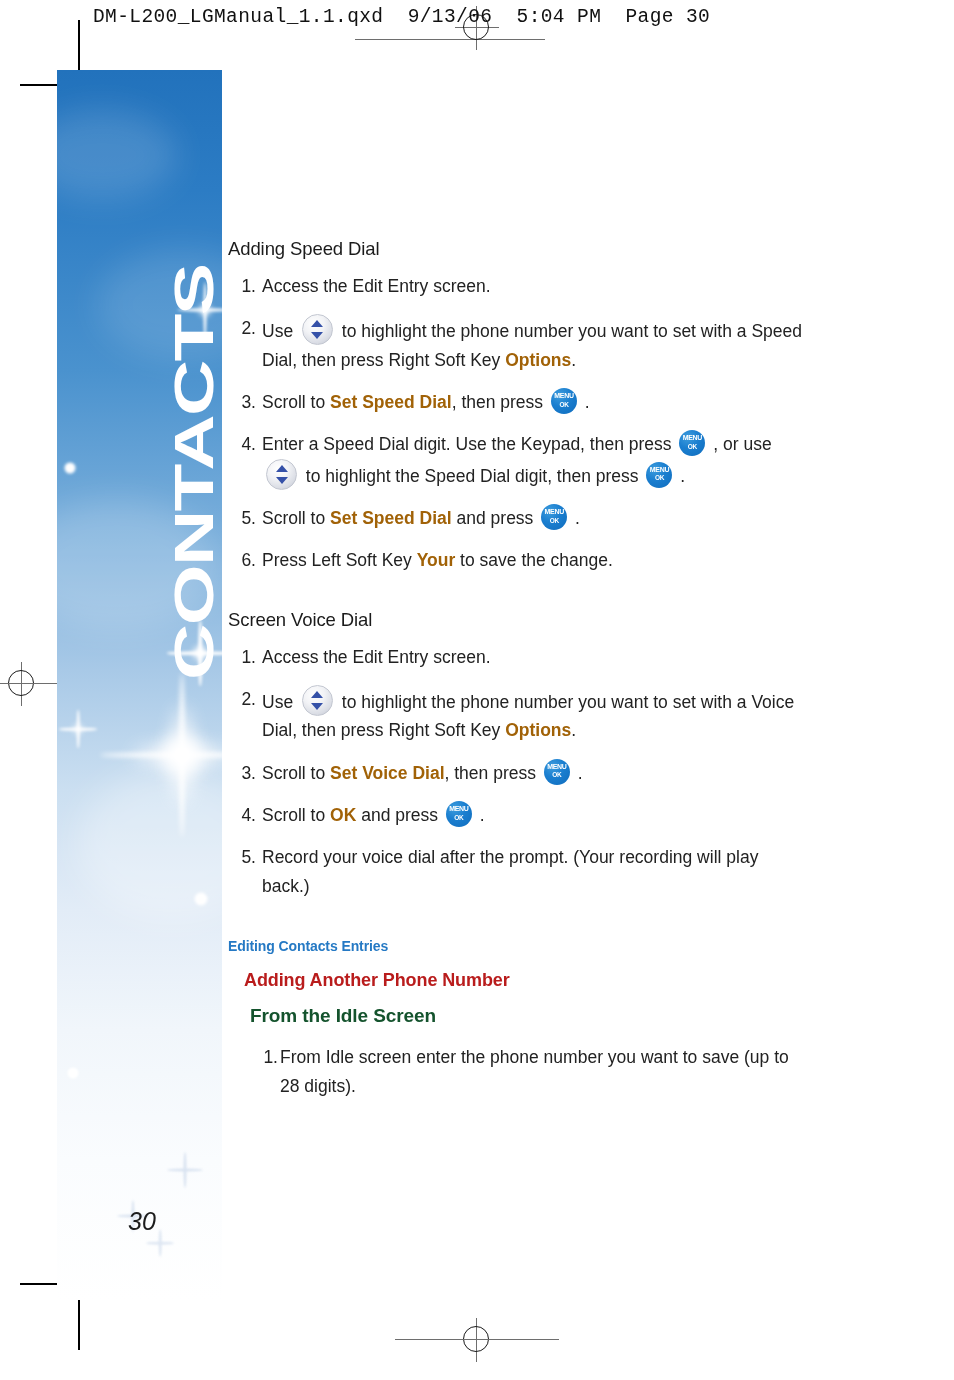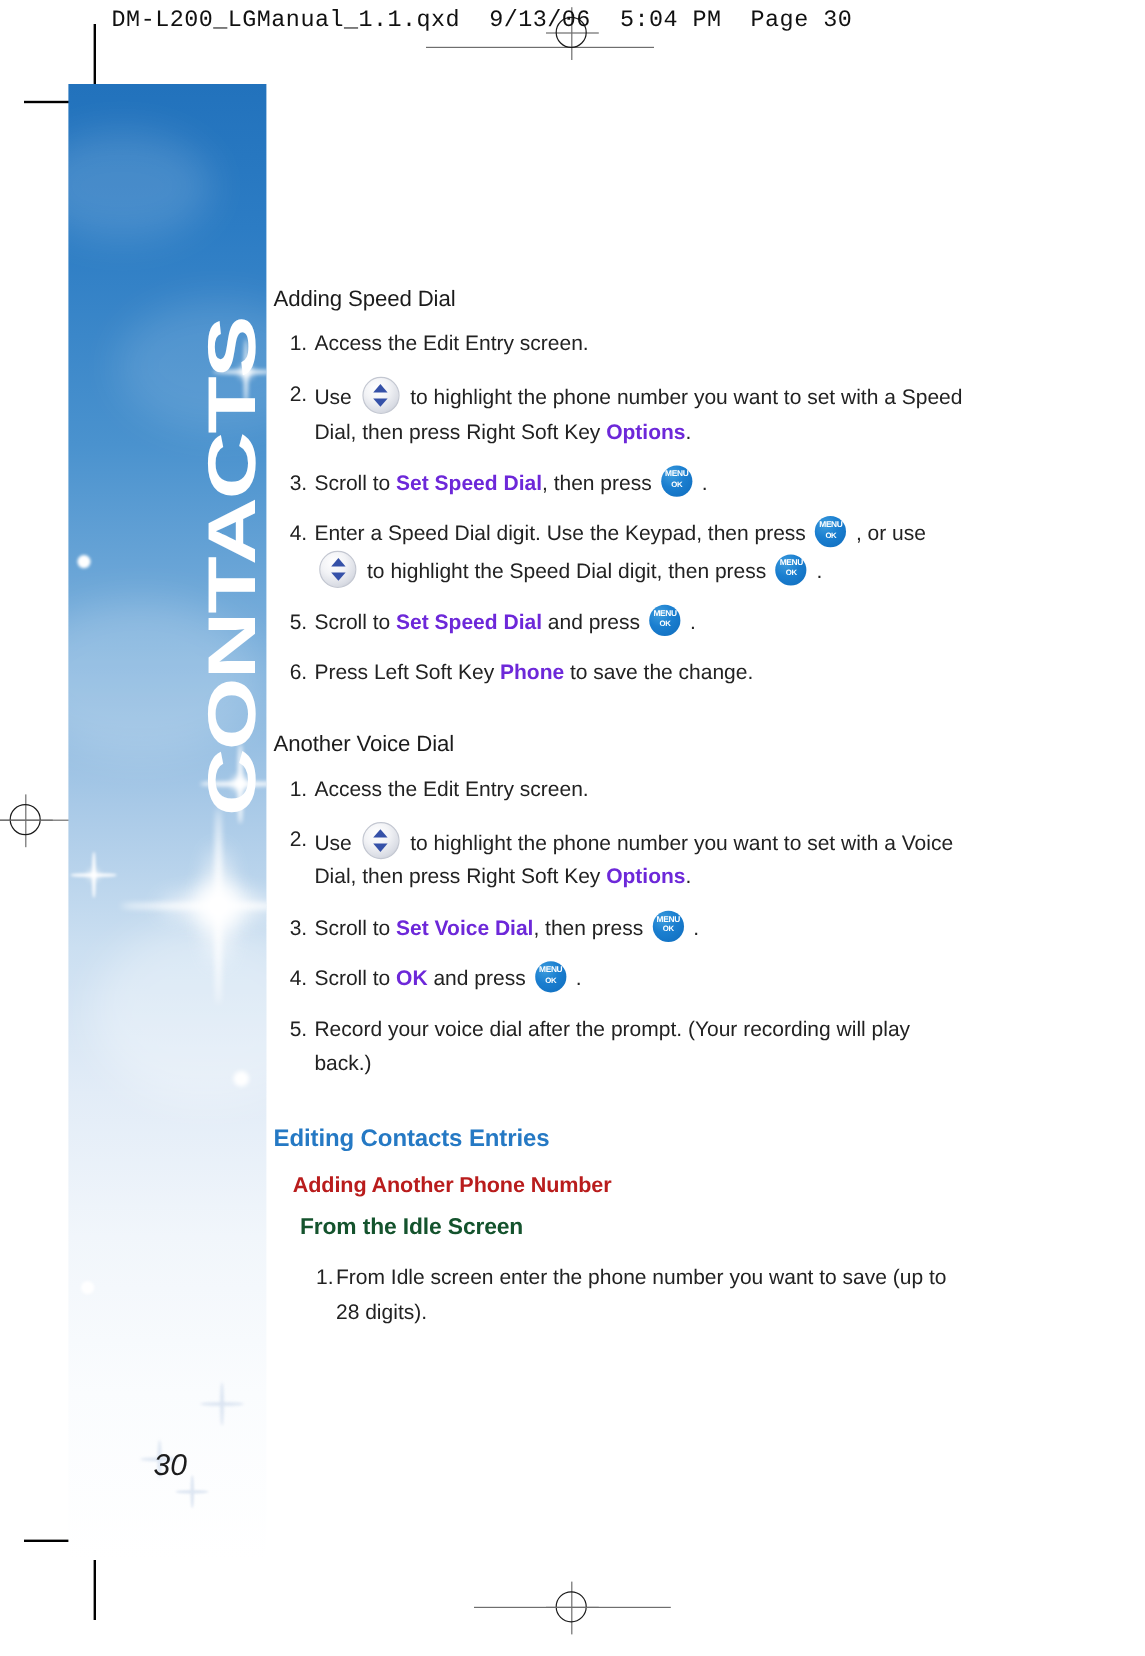--- a/index.html
+++ b/index.html
@@ -156,21 +156,21 @@
   .h-section {
     font-size: 18.5px;
     font-weight: normal;
     color: #1b1b1b;
     letter-spacing: -0.1px;
     margin: 0 0 12px 0;
   }
   .h-section.spaced-top { margin-top: 34px; }
 
   .h-blue {
-    font-size: 20px;
+    font-size: 14px;
     font-weight: bold;
     color: #2579c4;
     letter-spacing: -0.1px;
     margin: 38px 0 16px 0;
   }
   .h-sub {
     font-size: 18px;
     font-weight: bold;
     color: #b91c1c;
     letter-spacing: -0.1px;
@@ -203,21 +203,21 @@
     top: 0;
     width: 28px;
     text-align: right;
     color: #222222;
   }
   ol.steps.indent-more { margin-left: 22px; }
   ol.steps.indent-more li { padding-left: 30px; }
 
   b.term {
     font-weight: bold;
-    color: #6d28d9;
+    color: #a16207;
   }
 
   
   .key-menu {
     display: inline-block;
     vertical-align: -6px;
     width: 26px;
     height: 26px;
     border-radius: 50%;
     background: radial-gradient(circle at 34% 28%, #3e9ddd 0%, #1b7fd0 42%, #0f6cbd 100%);
@@ -378,24 +378,24 @@
 
   <div id="content">
 
     <h2 class="h-section">Adding Speed Dial</h2>
     <ol class="steps">
         <li><span class="num">1.</span>Access the Edit Entry screen.</li>
         <li><span class="num">2.</span>Use <span class="key-nav"><span class="tri-up"></span><span class="tri-dn"></span></span> to highlight the phone number you want to set with a Speed Dial,  then press Right Soft Key <b class="term">Options</b>.</li>
         <li><span class="num">3.</span>Scroll to <b class="term">Set Speed Dial</b>, then press <span class="key-menu"><span class="t1">MENU</span><span class="t2">OK</span></span> .</li>
         <li><span class="num">4.</span>Enter a Speed Dial digit. Use the Keypad, then press <span class="key-menu"><span class="t1">MENU</span><span class="t2">OK</span></span> , or use <span class="key-nav"><span class="tri-up"></span><span class="tri-dn"></span></span> to highlight the Speed Dial digit, then press <span class="key-menu"><span class="t1">MENU</span><span class="t2">OK</span></span> .</li>
         <li><span class="num">5.</span>Scroll to <b class="term">Set Speed Dial</b> and press <span class="key-menu"><span class="t1">MENU</span><span class="t2">OK</span></span> .</li>
-        <li><span class="num">6.</span>Press Left Soft Key <b class="term">Phone</b> to save the change.</li>
+        <li><span class="num">6.</span>Press Left Soft Key <b class="term">Your</b> to save the change.</li>
       </ol>
 
-    <h2 class="h-section spaced-top">Another Voice Dial</h2>
+    <h2 class="h-section spaced-top">Screen Voice Dial</h2>
     <ol class="steps">
         <li><span class="num">1.</span>Access the Edit Entry screen.</li>
         <li><span class="num">2.</span>Use <span class="key-nav"><span class="tri-up"></span><span class="tri-dn"></span></span> to highlight the phone number you want to set with a Voice Dial,  then press Right Soft Key <b class="term">Options</b>.</li>
         <li><span class="num">3.</span>Scroll to <b class="term">Set Voice Dial</b>, then press <span class="key-menu"><span class="t1">MENU</span><span class="t2">OK</span></span> .</li>
         <li><span class="num">4.</span>Scroll to <b class="term">OK</b> and press <span class="key-menu"><span class="t1">MENU</span><span class="t2">OK</span></span> .</li>
         <li><span class="num">5.</span>Record your voice dial after the prompt. (Your recording will play back.)</li>
       </ol>
 
     <h2 class="h-blue">Editing Contacts Entries</h2>
     <h3 class="h-sub">Adding Another Phone Number</h3>

